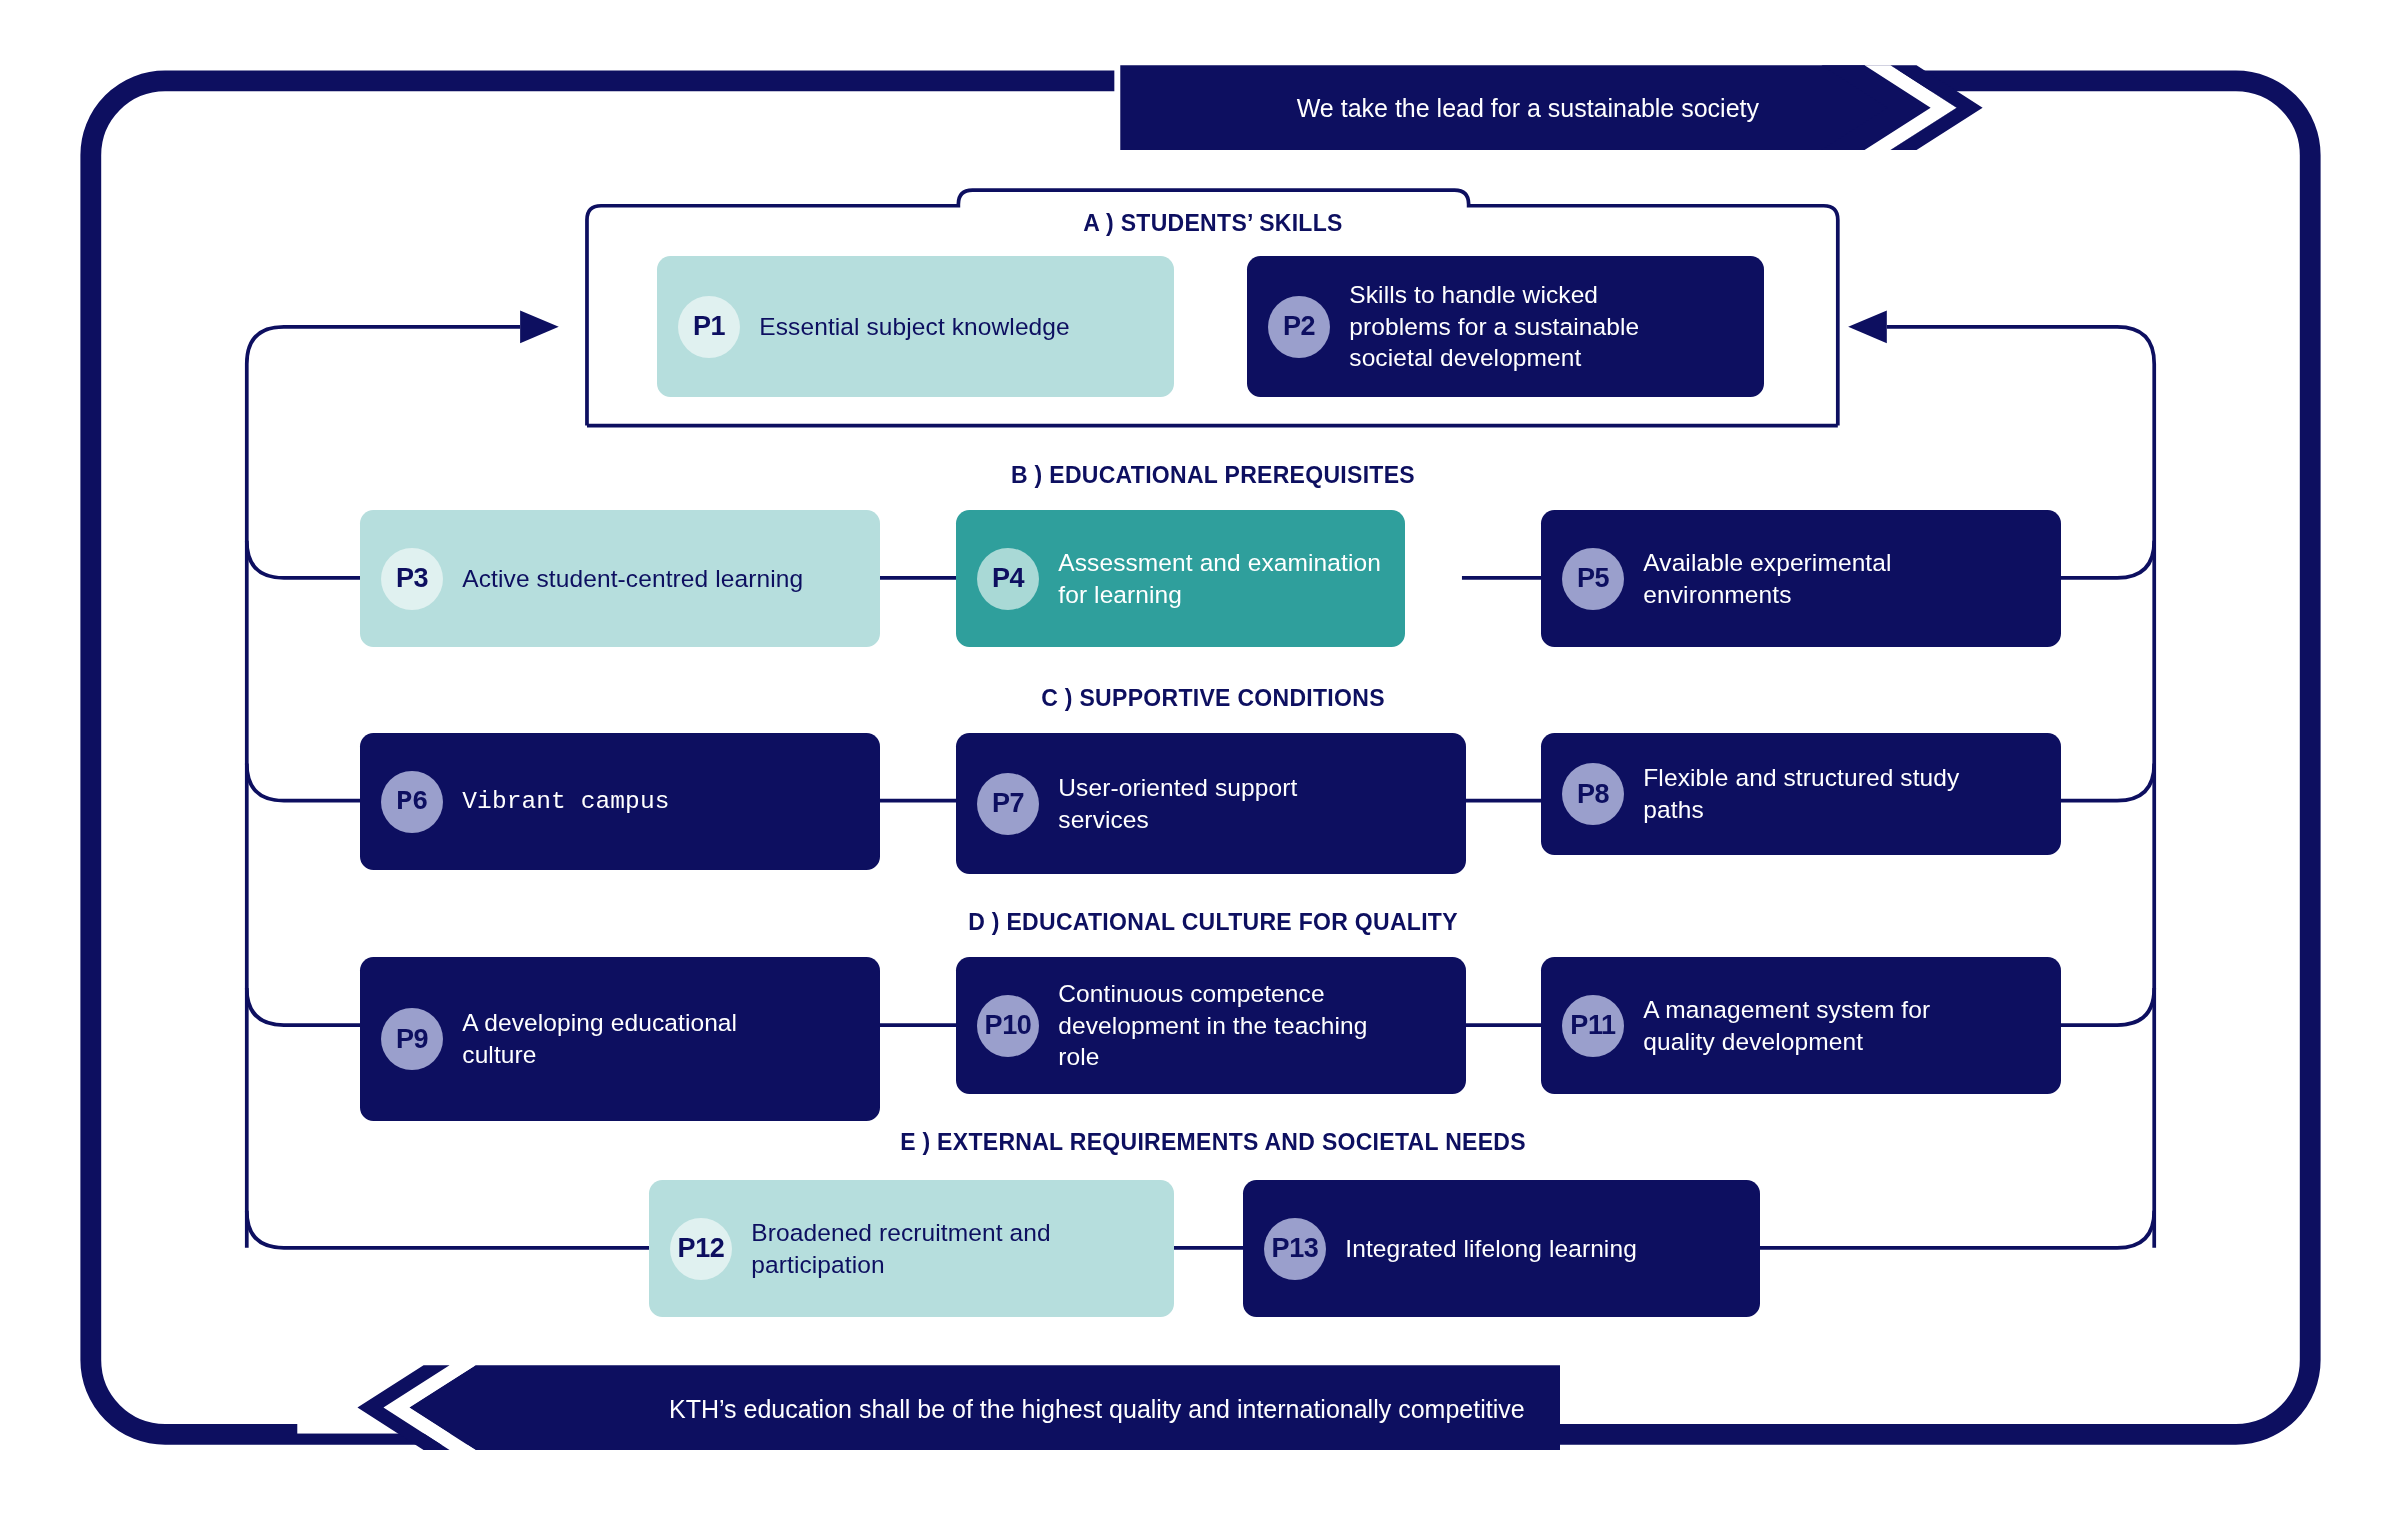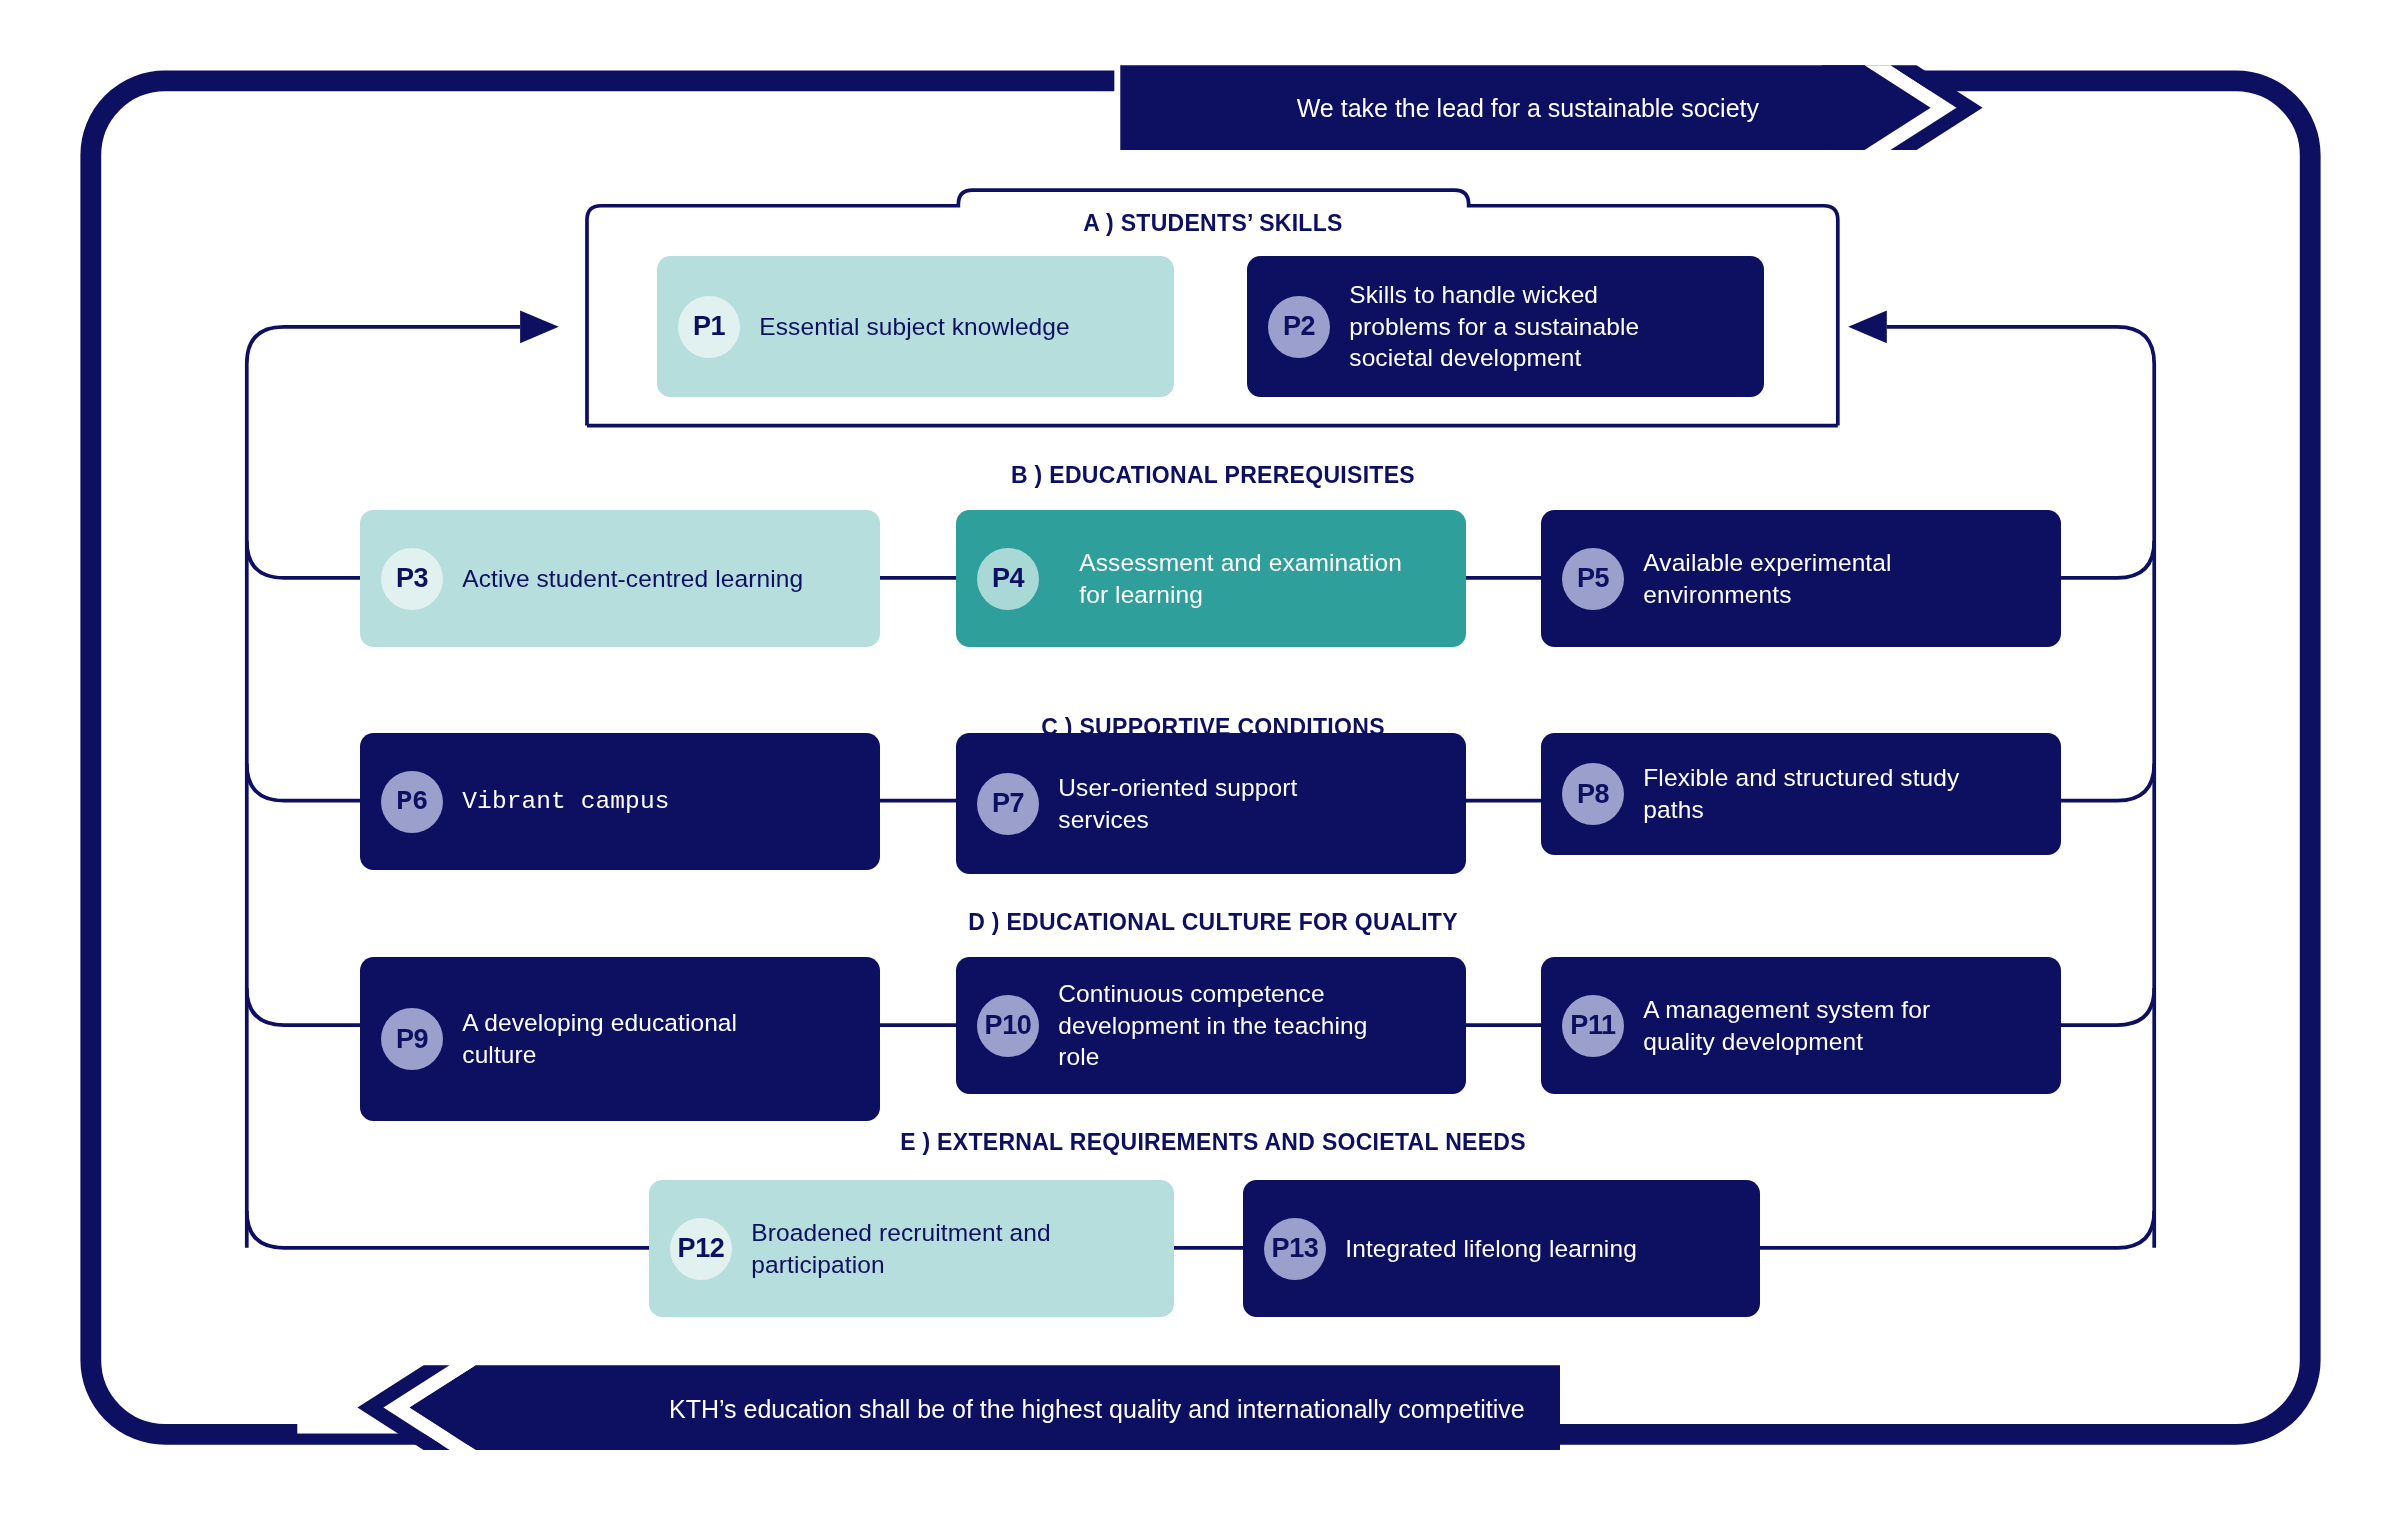--- a/index.html
+++ b/index.html
@@ -147,40 +147,40 @@
     <path d="M 790 573 L 790 296 Q 790 277 809 277
              L 1290 277 L 1290 275 Q 1290 256 1309 256
              L 1958 256 Q 1977 256 1977 275
              L 1977 277 L 2455 277 Q 2474 277 2474 296
              L 2474 573" fill="none" stroke="#0d0f60" stroke-width="5"></path>
     <path d="M 790 573 L 2474 573" fill="none" stroke="#0d0f60" stroke-width="5"></path>
   </svg>
 
   <div class="sec-label" style="left:1213px;top:210px;">A ) STUDENTS’ SKILLS</div>
   <div class="sec-label" style="left:1213px;top:462px;">B ) EDUCATIONAL PREREQUISITES</div>
-  <div class="sec-label" style="left:1213px;top:685px;margin-top:29px;">C ) SUPPORTIVE CONDITIONS</div>
+  <div class="sec-label" style="left:1213px;top:685px;">C ) SUPPORTIVE CONDITIONS</div>
   <div class="sec-label" style="left:1213px;top:909px;">D ) EDUCATIONAL CULTURE FOR QUALITY</div>
   <div class="sec-label" style="left:1213px;top:1129px;">E ) EXTERNAL REQUIREMENTS AND SOCIETAL NEEDS</div>
 
   <div class="card t-lightteal" style="left:657px;top:256px;width:517px;height:141px;">
     <div class="badge">P1</div>
     <div class="ctext" style="max-width:312px;">Essential subject knowledge</div>
   </div>
 
   <div class="card t-navy" style="left:1247px;top:256px;width:517px;height:141px;">
     <div class="badge">P2</div>
     <div class="ctext" style="max-width:349px;">Skills to handle wicked problems for a sustainable societal development</div>
   </div>
 
   <div class="card t-lightteal" style="left:360px;top:510px;width:520px;height:137px;">
     <div class="badge">P3</div>
     <div class="ctext" style="max-width:349px;">Active student-centred learning</div>
   </div>
 
-  <div class="card t-teal" style="left:956px;top:510px;width:510px;height:137px;gap:21px;">
+  <div class="card t-teal" style="left:956px;top:510px;width:449px;height:137px;">
     <div class="badge">P4</div>
     <div class="ctext" style="max-width:349px;">Assessment and examination for learning</div>
   </div>
 
   <div class="card t-navy" style="left:1541px;top:510px;width:520px;height:137px;">
     <div class="badge">P5</div>
     <div class="ctext" style="max-width:349px;">Available experimental environments</div>
   </div>
 
   <div class="card t-navy" style="left:360px;top:733px;width:520px;height:137px;font-family:Liberation Mono, monospace;">

